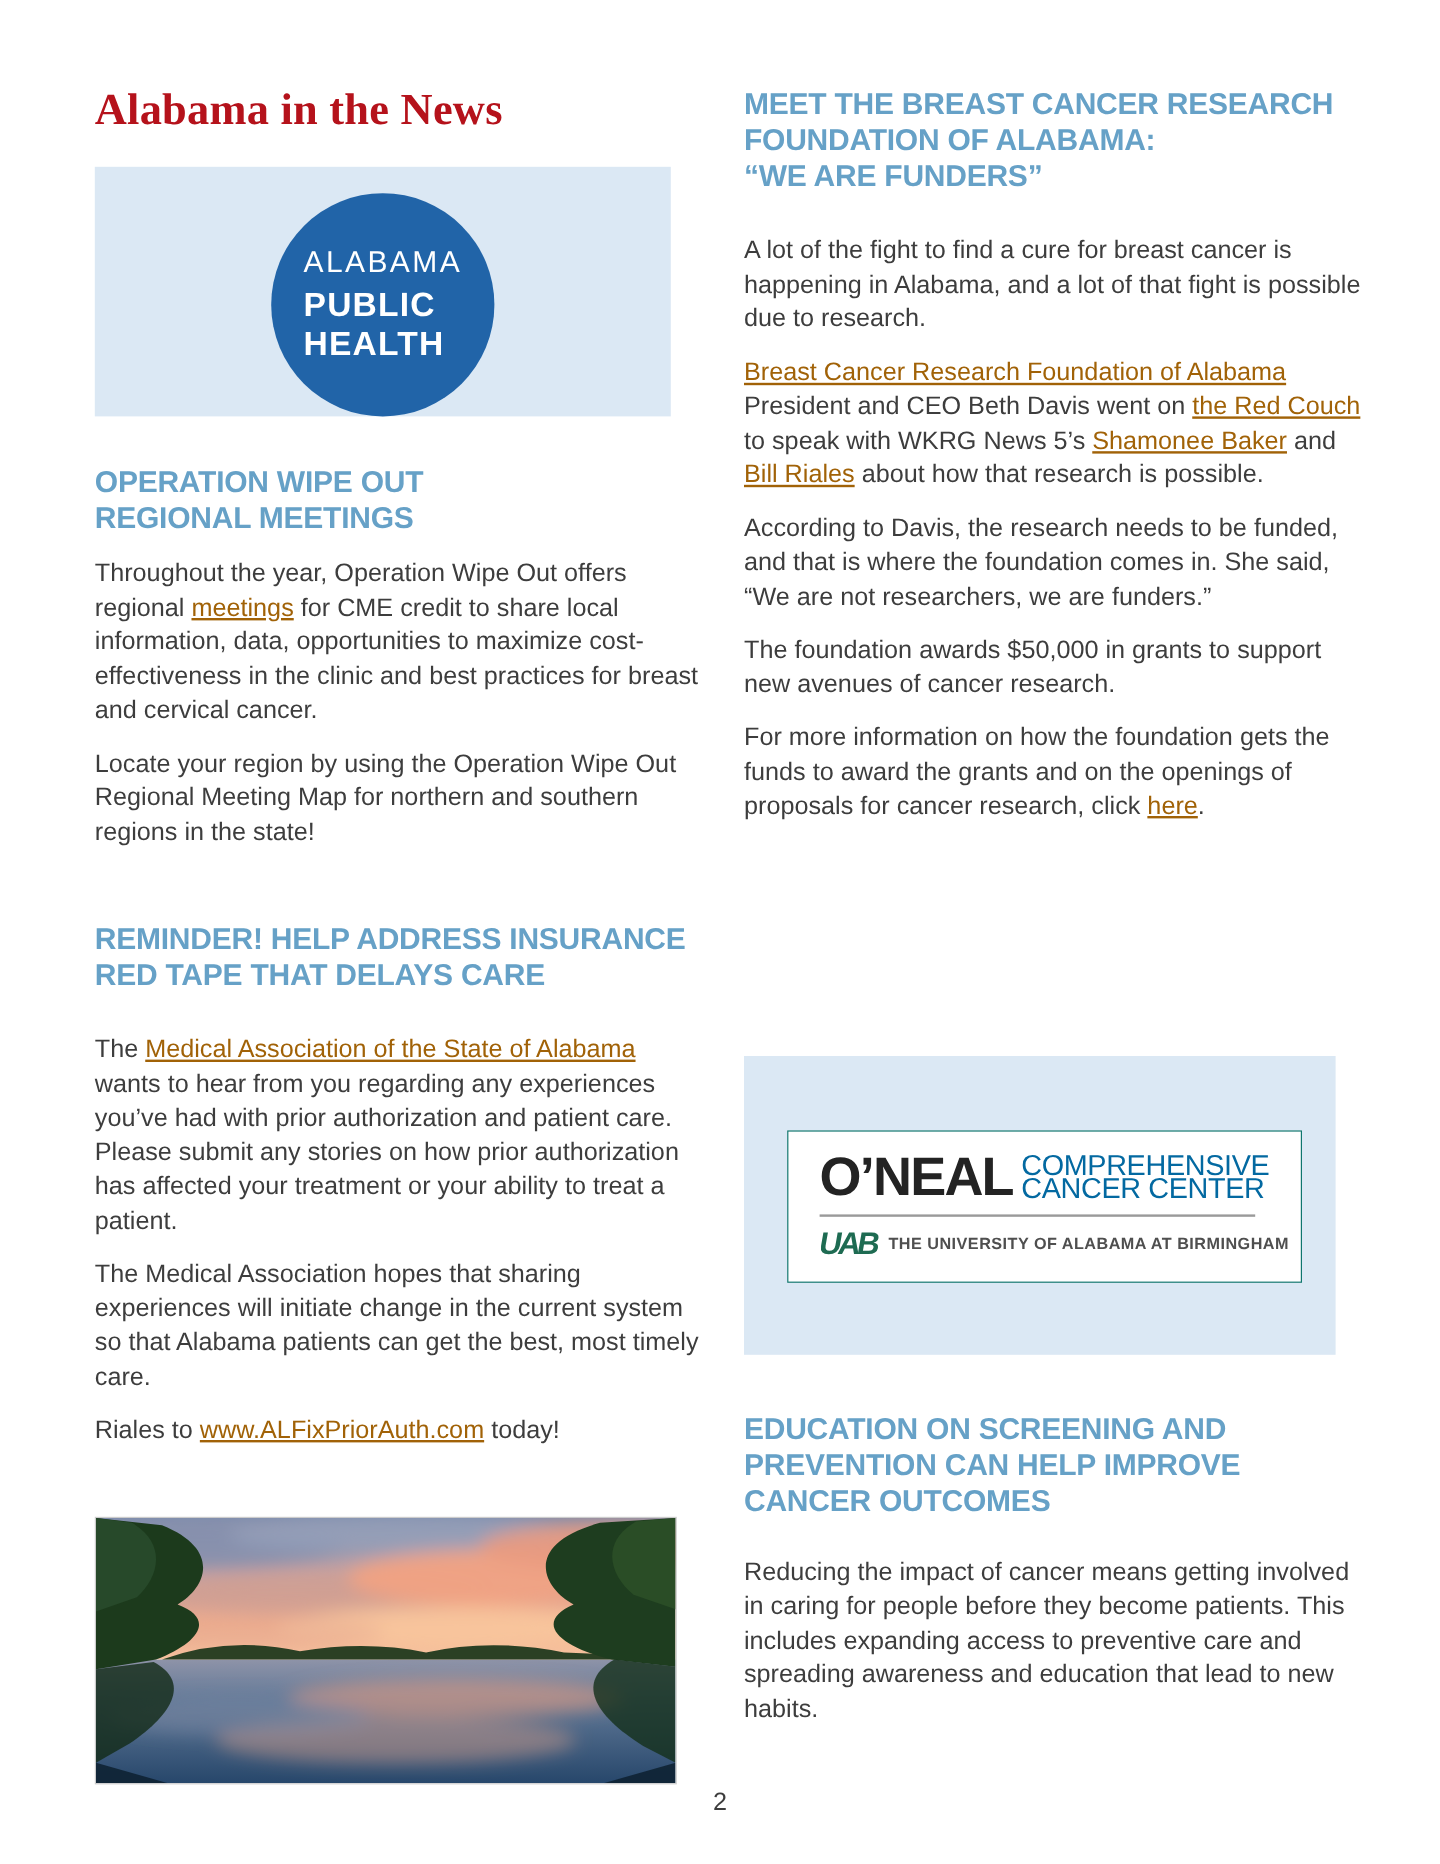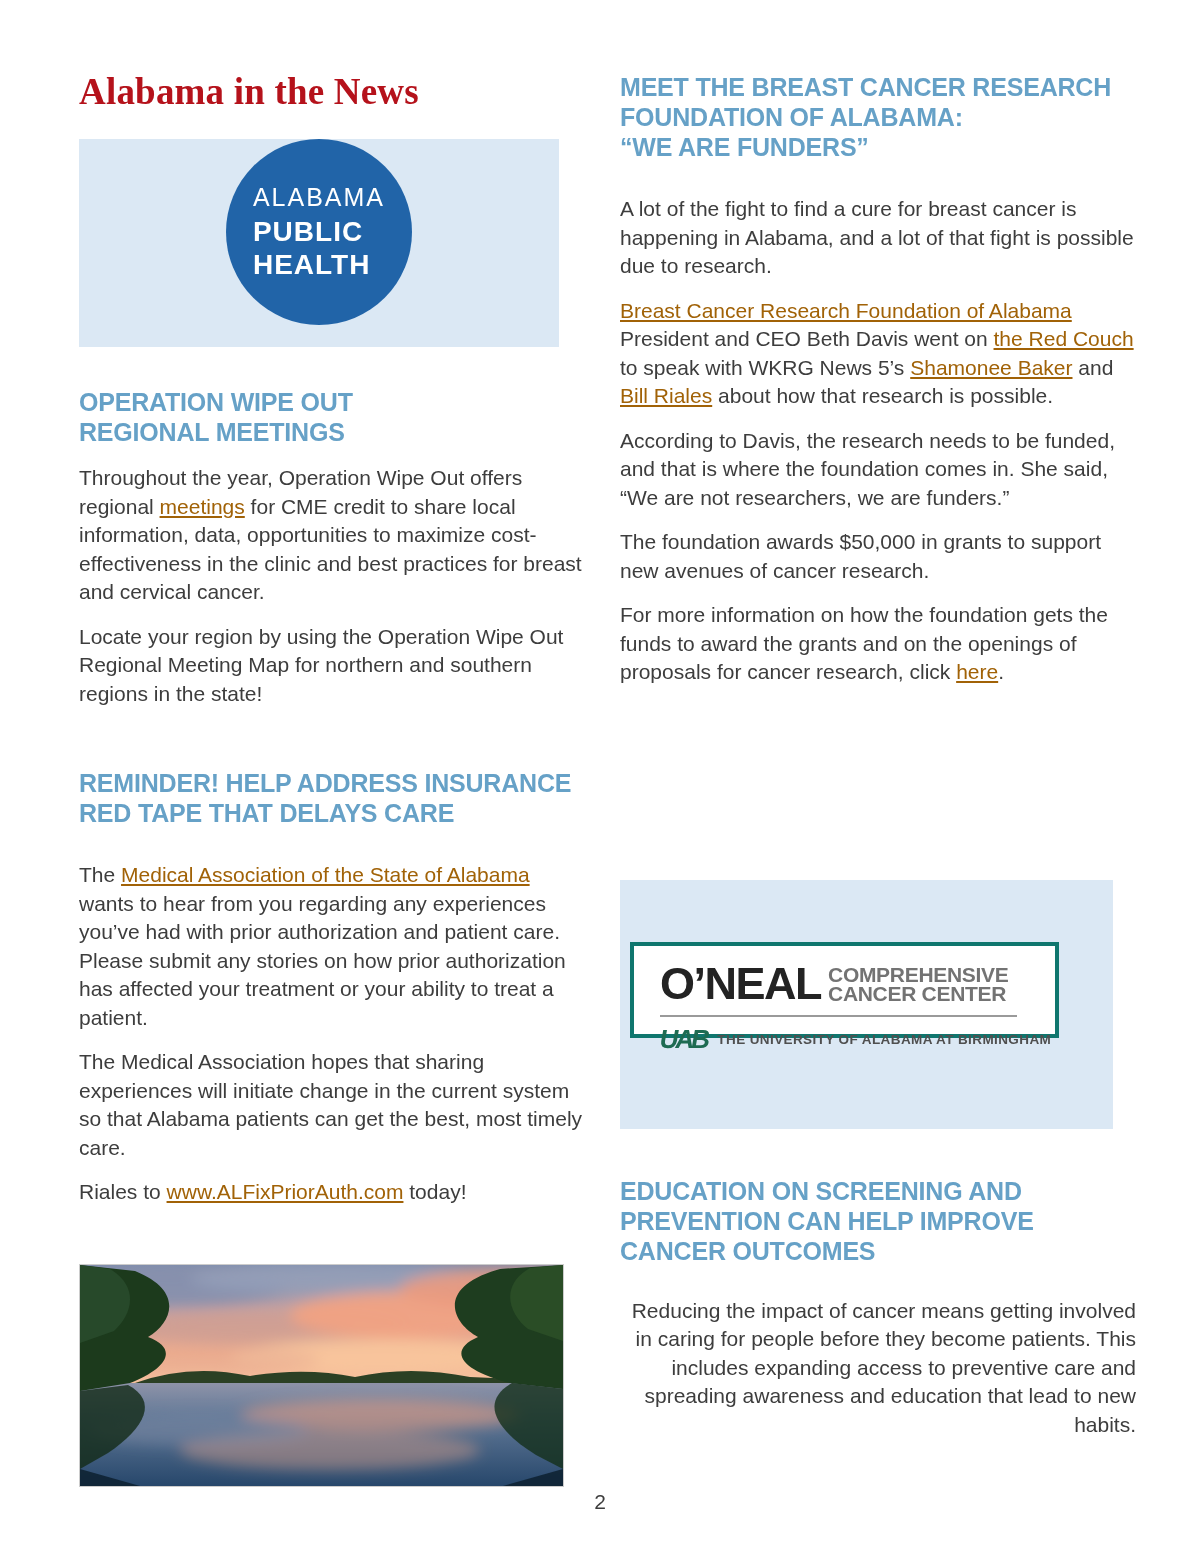--- a/index.html
+++ b/index.html
@@ -24,44 +24,44 @@
     color:#66a1c7; letter-spacing:-0.2px;
   }
   .body-p {
     margin:0; font-size:21px; line-height:28.5px; color:#3d3d3d;
   }
   .lnk { color:#a16207; text-decoration:underline; text-underline-offset:2px; cursor:pointer; }
 
   
   .aph-box {
     margin-top:26px; width:480px; height:208px; background:#dbe8f4;
-    display:flex; align-items:flex-start; justify-content:center;
+    display:flex; align-items:flex-end; justify-content:center;
   }
   .aph-circle {
     width:186px; height:186px; border-radius:50%; background:#2164a8;
     display:flex; align-items:center; justify-content:center;
   }
   .aph-text { color:#ffffff; text-align:left; }
   .aph-line1 { font-size:25px; font-weight:400; letter-spacing:2px; margin-bottom:3px; }
   .aph-line2 { font-size:28px; font-weight:700; letter-spacing:1px; line-height:33px; }
 
   
   .photo-frame { margin-top:57px; width:483px; height:221px; border:1px solid #cccccc; overflow:hidden; }
   .photo-frame svg { display:block; }
 
   
   .oneal-box { margin-top:193px; width:493px; height:249px; background:#dbe8f4; position:relative; }
   .oneal-card {
-    position:absolute; left:10px; top:62px; width:429px; height:96px;
-    background:#ffffff; border:4px solid #0f766e; box-sizing:border-box;
+    position:absolute; left:36px; top:62px; width:429px; height:127px;
+    background:#ffffff; border:1px solid #0f766e; box-sizing:border-box;
     padding:12px 0 0 26px;
   }
   .oneal-row1 { display:flex; align-items:center; }
   .oneal-name { font-size:45px; font-weight:700; color:#232323; letter-spacing:-1.5px; }
-  .oneal-cc   { font-size:21px; font-weight:700; color:#737373; line-height:19px; margin-left:7px; letter-spacing:-0.3px; }
+  .oneal-cc   { font-size:24px; font-weight:400; color:#0369a1; line-height:19px; margin-left:7px; letter-spacing:-0.3px; }
   .oneal-divider { border:none; border-top:2px solid #9a9a9a; margin:5px 38px 7px 0; }
   .oneal-row2 { display:flex; align-items:center; }
   .uab-mark { font-size:26px; font-weight:800; color:#1e6b52; letter-spacing:-3px; transform:skewX(-10deg); margin-right:10px; }
   .uab-univ { font-size:13.5px; font-weight:700; color:#4f4f4f; letter-spacing:0.4px; }
 
   .page-num {
     position:absolute; left:0; right:0; top:1490px; text-align:center;
     font-size:21px; color:#3d3d3d;
   }
 </style>
@@ -181,19 +181,19 @@
           <span class="uab-mark">UAB</span>
           <span class="uab-univ">THE UNIVERSITY OF ALABAMA AT BIRMINGHAM</span>
         </div>
       </div>
     </div>
 
     <h2 class="sec-heading" style="margin-top:47px;">EDUCATION ON SCREENING AND
 PREVENTION CAN HELP IMPROVE
 CANCER OUTCOMES</h2>
 
-    <p class="body-p" style="margin-top:31px;text-align:right;">Reducing the impact of cancer means getting involved in caring for people before they become patients. This includes expanding access to preventive care and spreading awareness and education that lead to new habits.</p>
+    <p class="body-p" style="margin-top:31px;">Reducing the impact of cancer means getting involved in caring for people before they become patients. This includes expanding access to preventive care and spreading awareness and education that lead to new habits.</p>
 
   </div>
 
   <div class="page-num">2</div>
 
 </div>
 
 </body></html>

